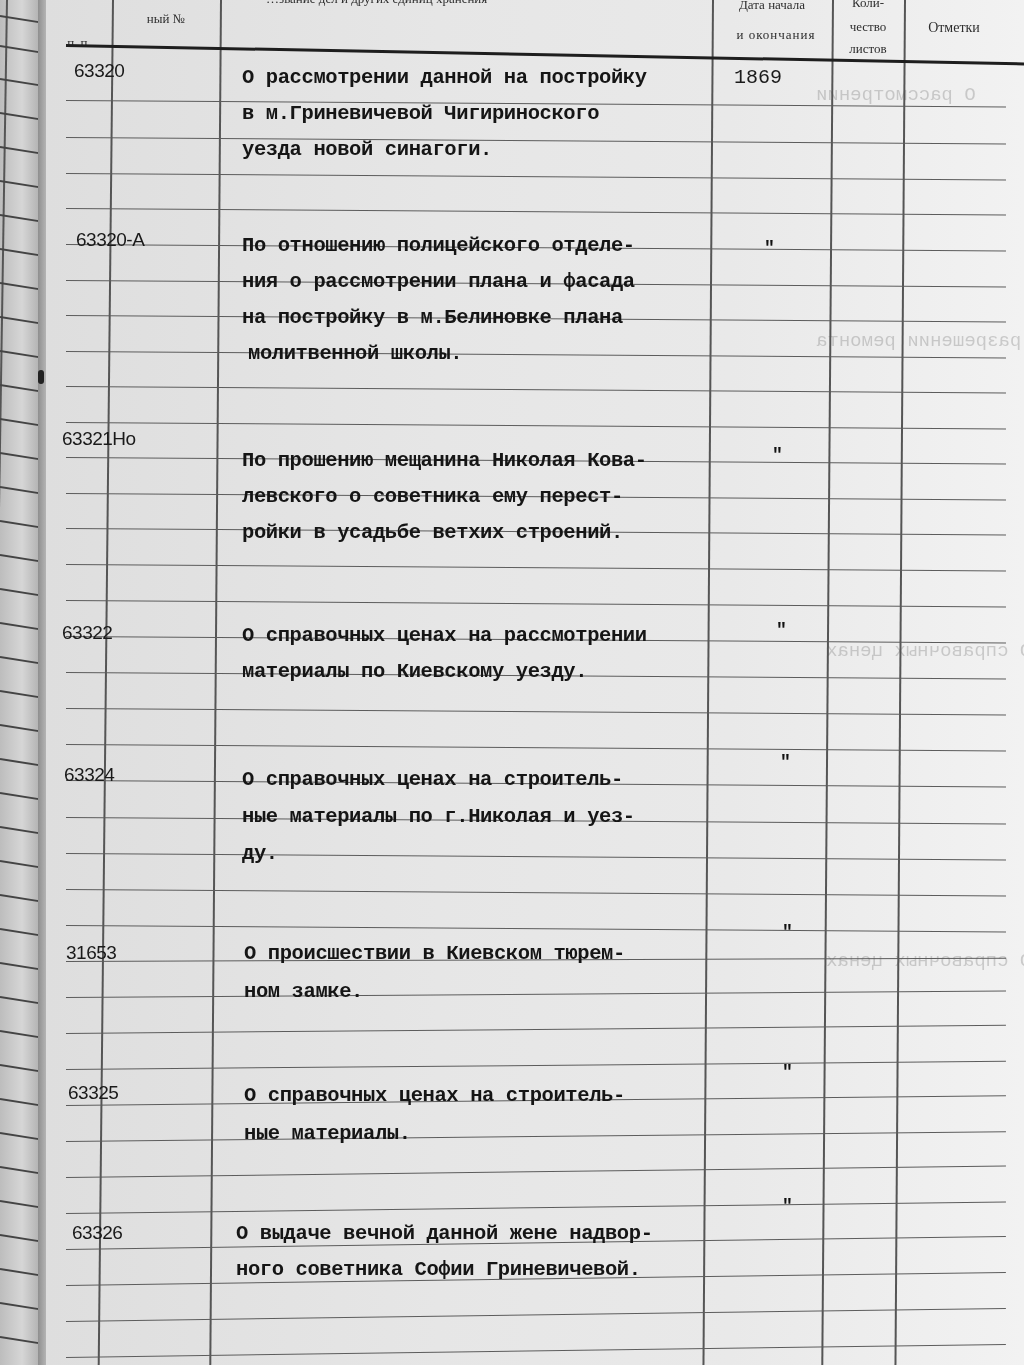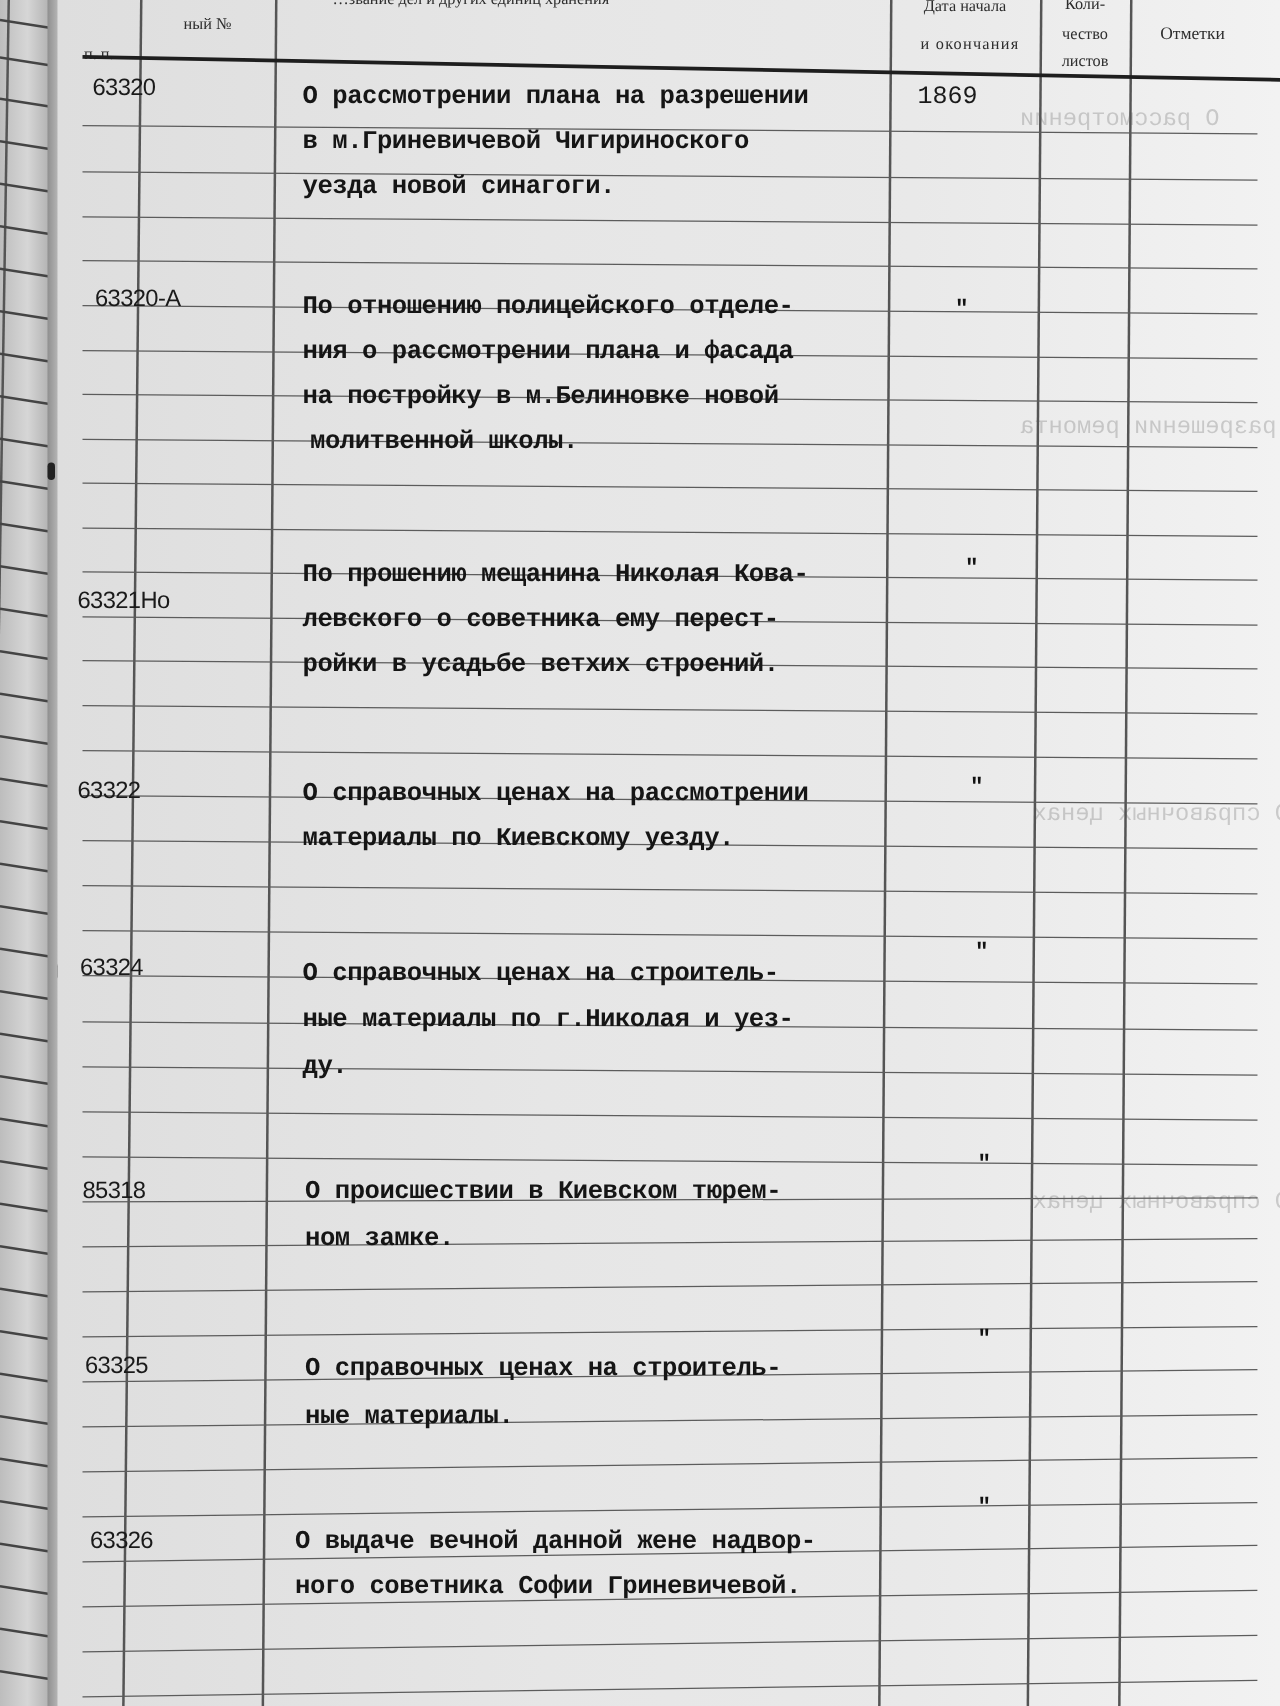--- a/index.html
+++ b/index.html
@@ -236,37 +236,37 @@
     <div class="rule" style="left:20px;top:1177px;width:940px;transform:rotate(-0.7deg)"></div>
     <div class="rule" style="left:20px;top:1213px;width:940px;transform:rotate(-0.7deg)"></div>
     <div class="rule" style="left:20px;top:1249px;width:940px;transform:rotate(-0.8deg)"></div>
     <div class="rule" style="left:20px;top:1285px;width:940px;transform:rotate(-0.8deg)"></div>
     <div class="rule" style="left:20px;top:1321px;width:940px;transform:rotate(-0.8deg)"></div>
     <div class="rule" style="left:20px;top:1357px;width:940px;transform:rotate(-0.8deg)"></div>
   </div>
 
   <div>
     <div class="entry-number" style="left:28px;top:60px">63320</div>
-    <div class="entry-text" style="left:196px;top:60px">О рассмотрении плана на разрешении</div>
+    <div class="entry-text" style="left:196px;top:60px">О рассмотрении данной на постройку</div>
     <div class="entry-text" style="left:196px;top:96px">в м.Гриневичевой Чигириноского</div>
     <div class="entry-text" style="left:196px;top:132px">уезда новой синагоги.</div>
     <div class="entry-date" style="left:688px;top:66px">1869</div>
   </div>
 
   <div>
     <div class="entry-number" style="left:30px;top:229px">63320-А</div>
     <div class="entry-text" style="left:196px;top:228px">По отношению полицейского отделе-</div>
     <div class="entry-text" style="left:196px;top:264px">ния о рассмотрении плана и фасада</div>
-    <div class="entry-text" style="left:196px;top:300px">на постройку в м.Белиновке новой</div>
+    <div class="entry-text" style="left:196px;top:300px">на постройку в м.Белиновке плана</div>
     <div class="entry-text" style="left:202px;top:336px">молитвенной школы.</div>
     <div class="ditto" style="left:718px;top:238px">"</div>
   </div>
 
   <div>
-    <div class="entry-number" style="left:16px;top:470px">63321Но</div>
+    <div class="entry-number" style="left:16px;top:428px">63321Но</div>
     <div class="entry-text" style="left:196px;top:443px">По прошению мещанина Николая Кова-</div>
     <div class="entry-text" style="left:196px;top:479px">левского о советника ему перест-</div>
     <div class="entry-text" style="left:196px;top:515px">ройки в усадьбе ветхих строений.</div>
     <div class="ditto" style="left:726px;top:445px">"</div>
   </div>
 
   <div>
     <div class="entry-number" style="left:16px;top:622px">63322</div>
     <div class="entry-text" style="left:196px;top:618px">О справочных ценах на рассмотрении</div>
     <div class="entry-text" style="left:196px;top:654px">материалы по Киевскому уезду.</div>
@@ -275,21 +275,21 @@
 
   <div>
     <div class="entry-number" style="left:18px;top:764px">63324</div>
     <div class="entry-text" style="left:196px;top:762px">О справочных ценах на строитель-</div>
     <div class="entry-text" style="left:196px;top:799px">ные материалы по г.Николая и уез-</div>
     <div class="entry-text" style="left:196px;top:836px">ду.</div>
     <div class="ditto" style="left:734px;top:752px">"</div>
   </div>
 
   <div>
-    <div class="entry-number" style="left:20px;top:942px">85318</div>
+    <div class="entry-number" style="left:20px;top:942px">31653</div>
     <div class="entry-text" style="left:198px;top:936px">О происшествии в Киевском тюрем-</div>
     <div class="entry-text" style="left:198px;top:974px">ном замке.</div>
     <div class="ditto" style="left:736px;top:922px">"</div>
   </div>
 
   <div>
     <div class="entry-number" style="left:22px;top:1082px">63325</div>
     <div class="entry-text" style="left:198px;top:1078px">О справочных ценах на строитель-</div>
     <div class="entry-text" style="left:198px;top:1116px">ные материалы.</div>
     <div class="ditto" style="left:736px;top:1062px">"</div>

